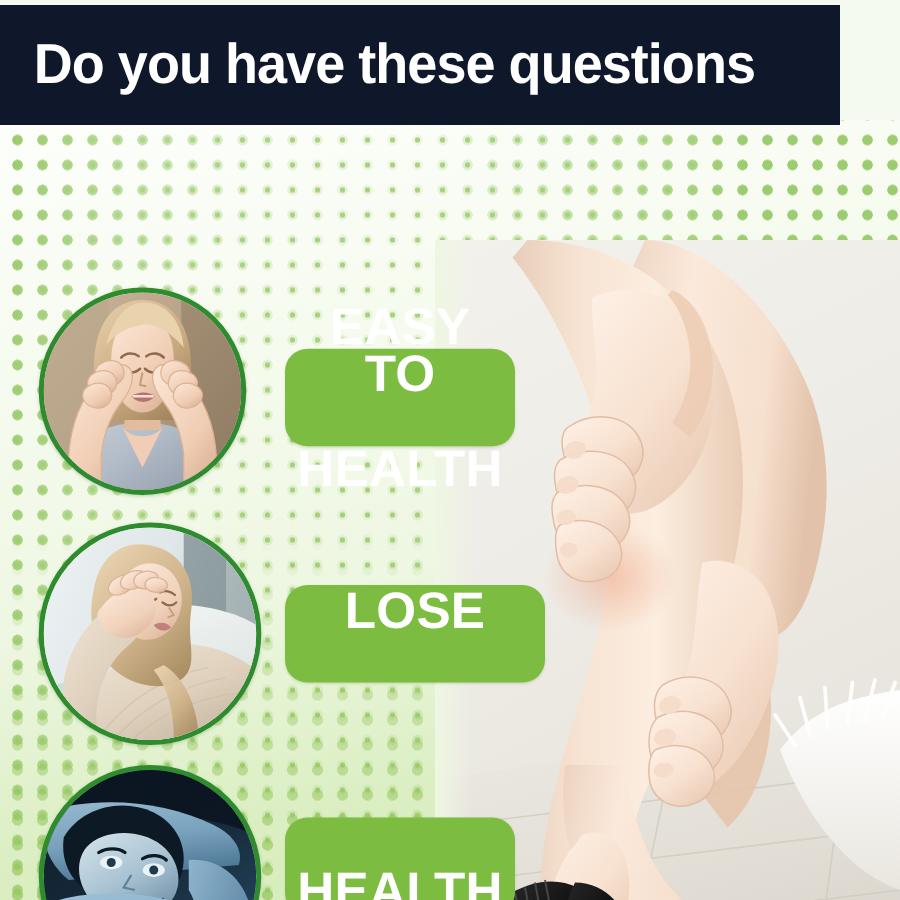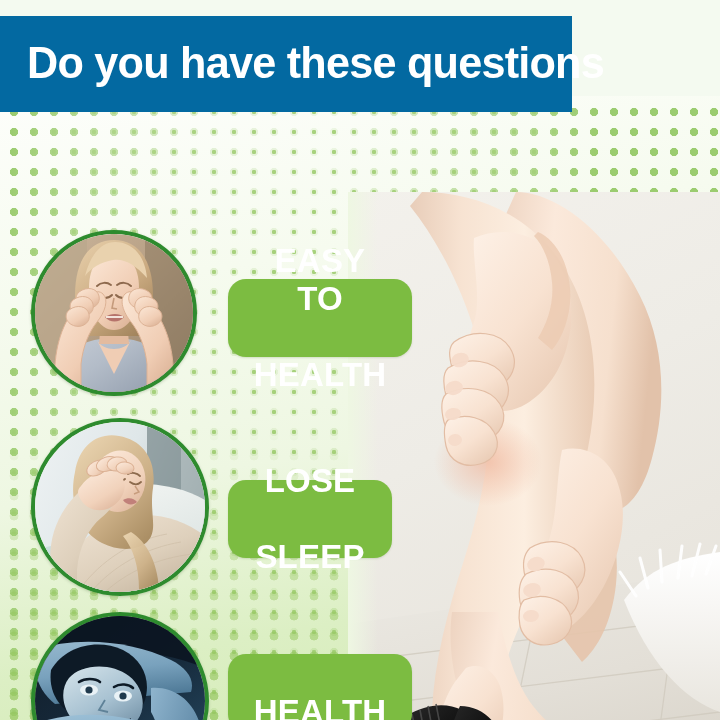--- a/index.html
+++ b/index.html
@@ -15,24 +15,24 @@
     width: 720px;
     height: 720px;
     overflow: hidden;
     font-family: "Liberation Sans", sans-serif;
     background: #f4faf0;
   }
 
   
   .header-band {
     position: absolute;
-    left: 0; top: 16px;
-    width: 572px;
+    left: 0; top: 4px;
+    width: 672px;
     height: 96px;
-    background: #0369a1;
+    background: #0f172a;
     z-index: 40;
   }
   .header-title {
     position: absolute;
     left: 27px;
     top: 18px;
     width: 690px;
     color: #ffffff;
     font-family: "Liberation Sans Narrow", "Liberation Sans", sans-serif;
     font-weight: bold;
@@ -122,27 +122,27 @@
     font-weight: bold;
     text-align: center;
     display: flex;
     align-items: center;
     justify-content: center;
     z-index: 25;
     box-shadow: 0 1px 2px rgba(70,110,40,0.18);
   }
   .pill span {
     display: block;
-    font-size: 33px;
+    font-size: 41px;
     line-height: 38px;
     letter-spacing: 0.2px;
     padding: 0 12px;
   }
   #pill-1 { left: 228px; top: 183px; width: 184px; height: 78px; }
-  #pill-2 { left: 228px; top: 384px; width: 164px; height: 78px; text-align: center; }
+  #pill-2 { left: 228px; top: 372px; width: 208px; height: 78px; text-align: center; }
   #pill-3 { left: 228px; top: 558px; width: 184px; height: 78px; }
 </style>
 </head>
 <body>
 
 <div id="poster">
 
   <div class="body-area">
     <div class="dots"></div>
     <div class="dots small"></div>
@@ -518,21 +518,21 @@
 
         <path d="M0 160 C32 150 70 152 98 164 L100 170 L0 170 Z" fill="url(#c3sheet)"></path>
       </svg>
     </div>
 
     <div class="pill" id="pill-1">
       <span><span>EASY TO</span><br><span>HEALTH</span></span>
     </div>
 
     <div class="pill" id="pill-2">
-      <span><span>LOSE</span><br><span>SLEEP</span></span>
+      <span><span>LOSE</span><br></span>
     </div>
 
     <div class="pill" id="pill-3">
       <span><br><span>HEALTH</span></span>
     </div>
 
   </div>
 
   <div class="header-band">
     <div class="header-title">Do you have these questions</div>

